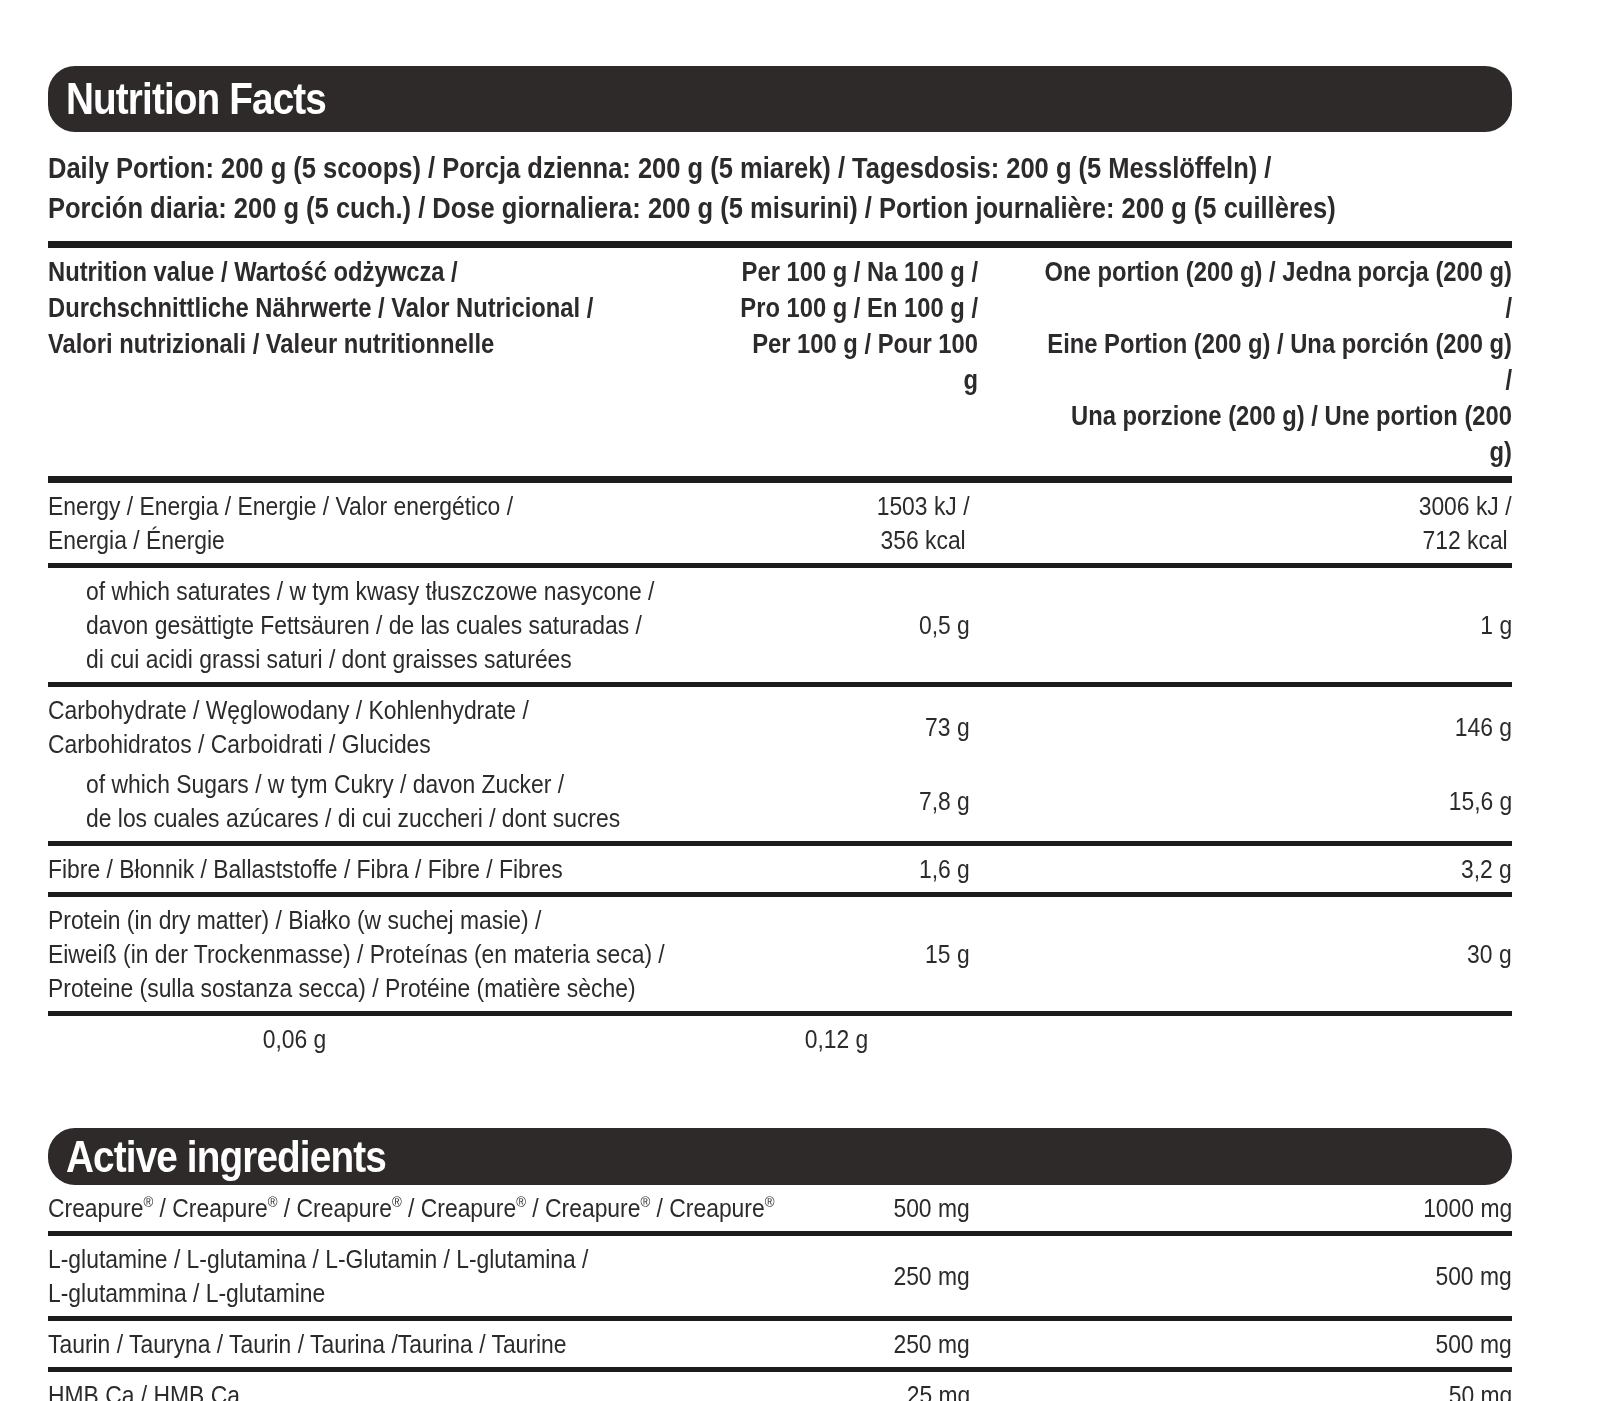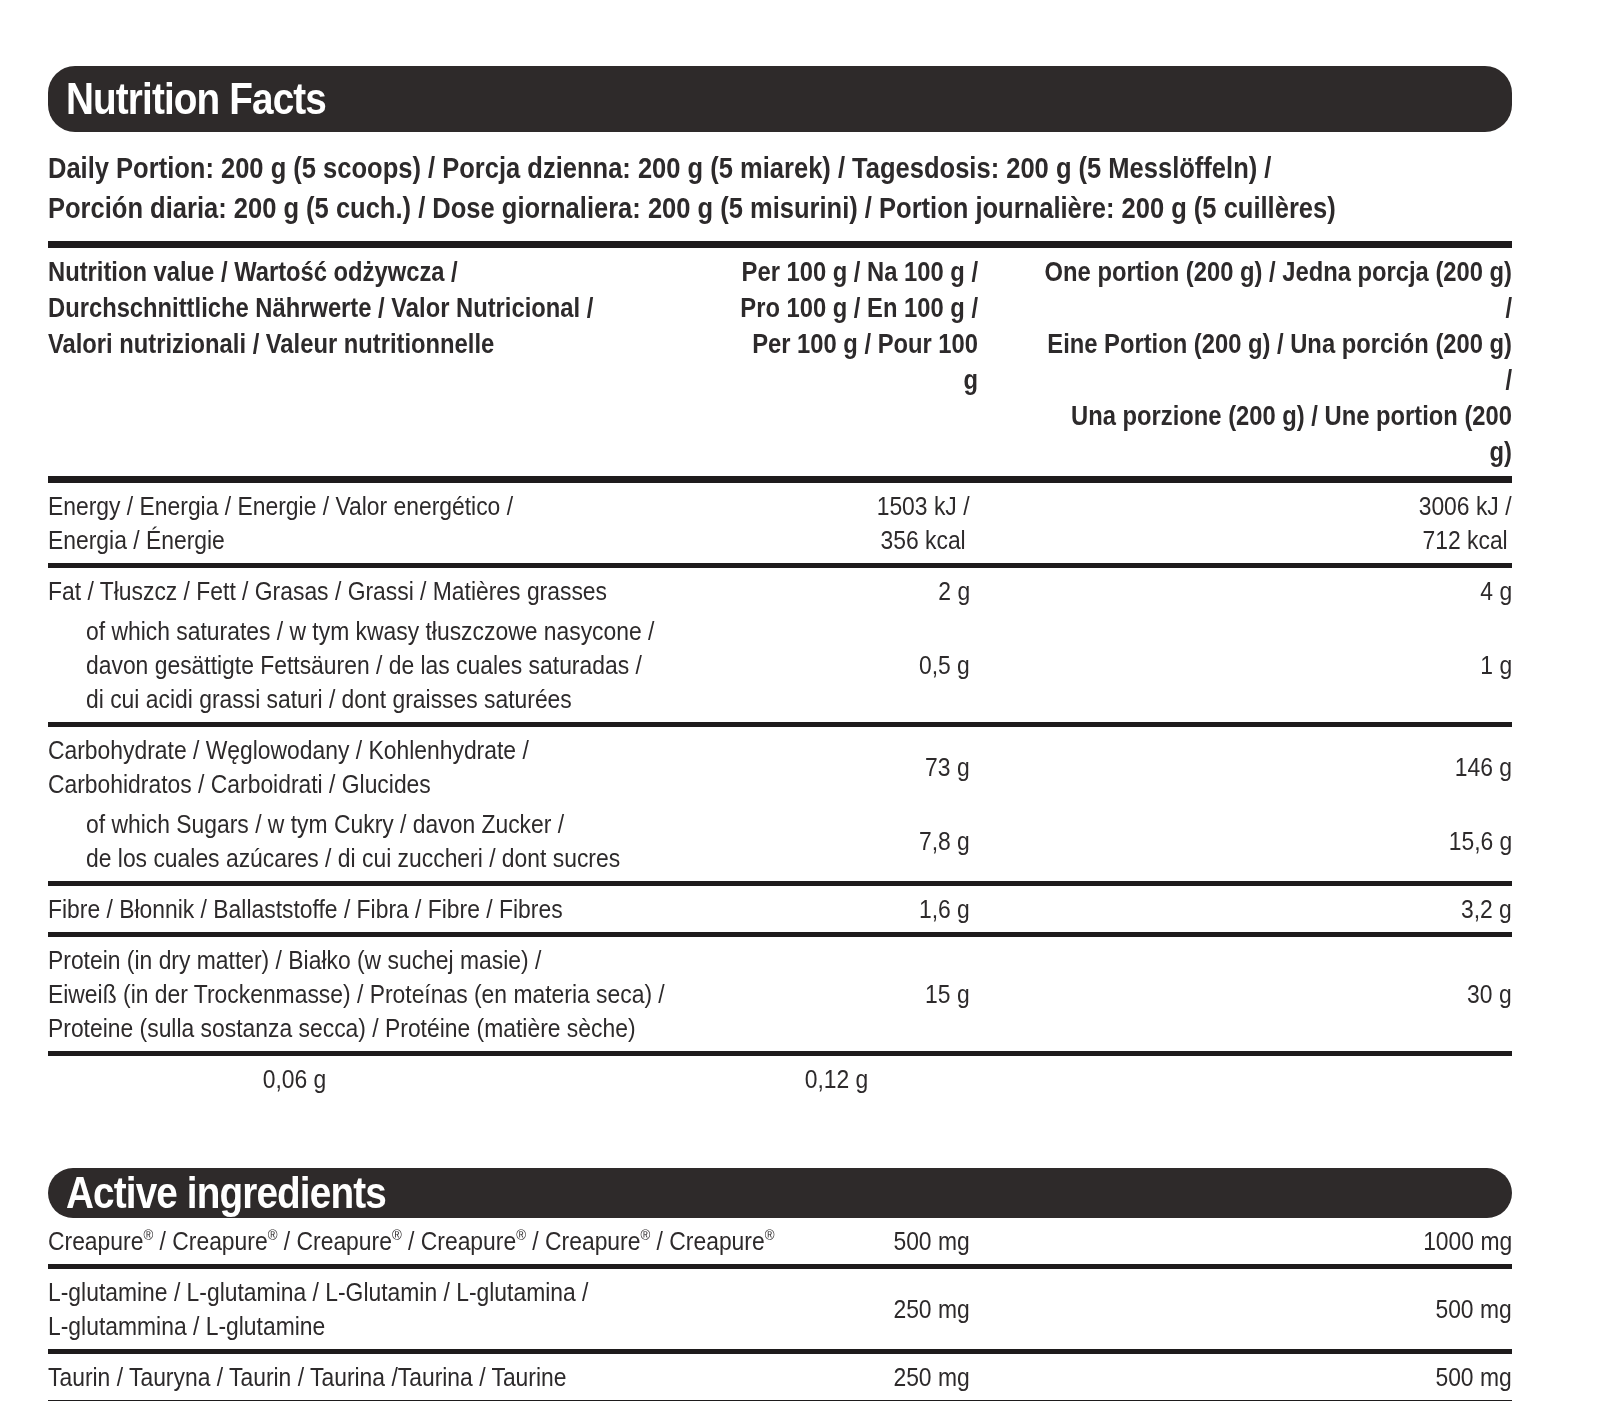--- a/index.html
+++ b/index.html
@@ -46,21 +46,21 @@
   .c-right{width:534px;text-align:right;}
 
   .rows .row{padding:6px 0;}
   .seg{display:flex;align-items:center;gap:8px;}
   .seg + .seg{margin-top:6px;}
   .lab{font-size:26px;line-height:34px;}
   .lab.indent{padding-left:38px;}
   .cell-val{font-size:26px;line-height:34px;display:flex;flex-direction:column;justify-content:center;}
   .val-block{display:inline-block;text-align:center;transform:scaleX(0.88);transform-origin:100% 50%;}
   .val-line{white-space:nowrap;}
-  .banner2{height:50px;}
+  .banner2{height:57px;}
   sup{font-size:58%;vertical-align:super;line-height:0;}
   .lab .line{white-space:nowrap;}
 </style>
 </head>
 <body>
 
 <div class="sheet">
   <div class="content">
 
     <div class="banner">
@@ -109,33 +109,20 @@
               <div style="text-align: right;"><div class="val-block"><div class="val-line">1503 kJ /</div><div class="val-line">356 kcal</div></div></div>
             </div>
             <div class="c-right cell-val">
               <div style="text-align: right;"><div class="val-block"><div class="val-line">3006 kJ /</div><div class="val-line">712 kcal</div></div></div>
             </div>
           </div>
         </div>
         <div class="rule"></div>
         <div class="row">
           <div class="seg">
-            <div class="c-name lab">
-              <div class="tx-l">
-                <div class="line">Fat / Tłuszcz / Fett / Grasas / Grassi / Matières grasses</div>
-              </div>
-            </div>
-            <div class="c-mid cell-val">
-              <div style="text-align: right;"><div class="val-block"><div class="val-line">2 g</div></div></div>
-            </div>
-            <div class="c-right cell-val">
-              <div style="text-align: right;"><div class="val-block"><div class="val-line">4 g</div></div></div>
-            </div>
-          </div>
-          <div class="seg">
             <div class="c-name lab indent">
               <div class="tx-l">
                 <div class="line">of which saturates / w tym kwasy tłuszczowe nasycone /</div>
                 <div class="line">davon gesättigte Fettsäuren / de las cuales saturadas /</div>
                 <div class="line">di cui acidi grassi saturi / dont graisses saturées</div>
               </div>
             </div>
             <div class="c-mid cell-val">
               <div style="text-align: right;"><div class="val-block"><div class="val-line">0,5 g</div></div></div>
             </div>

